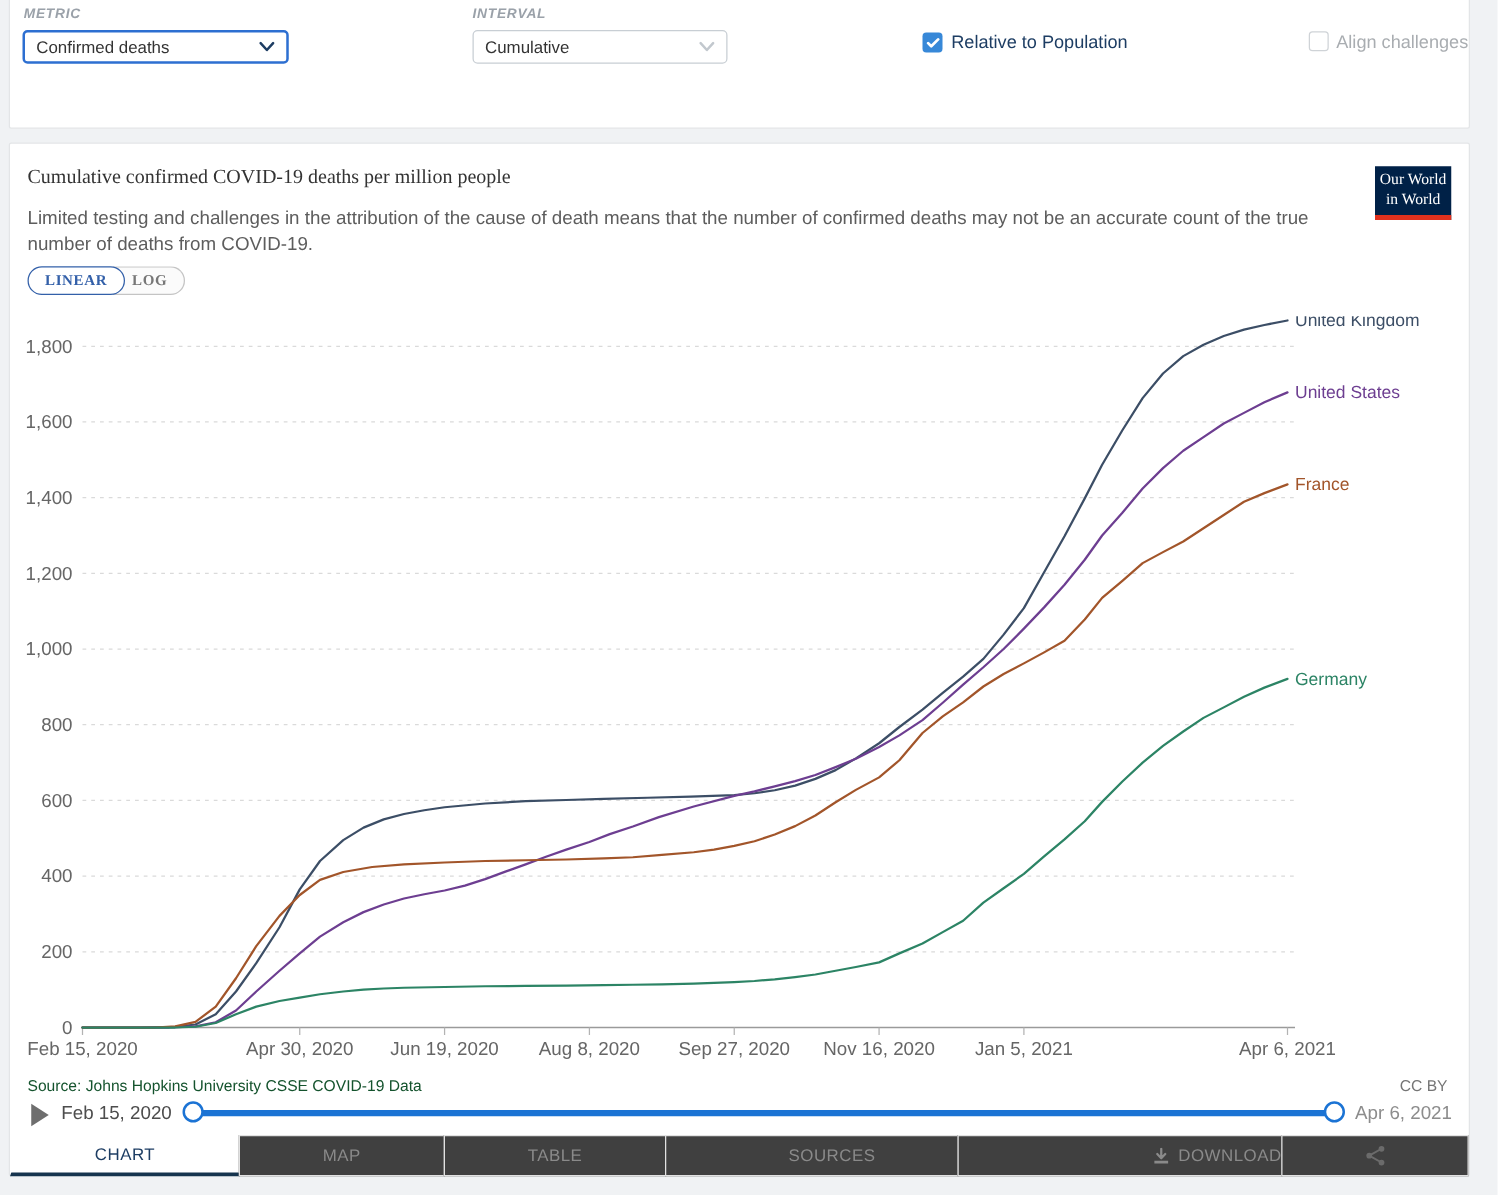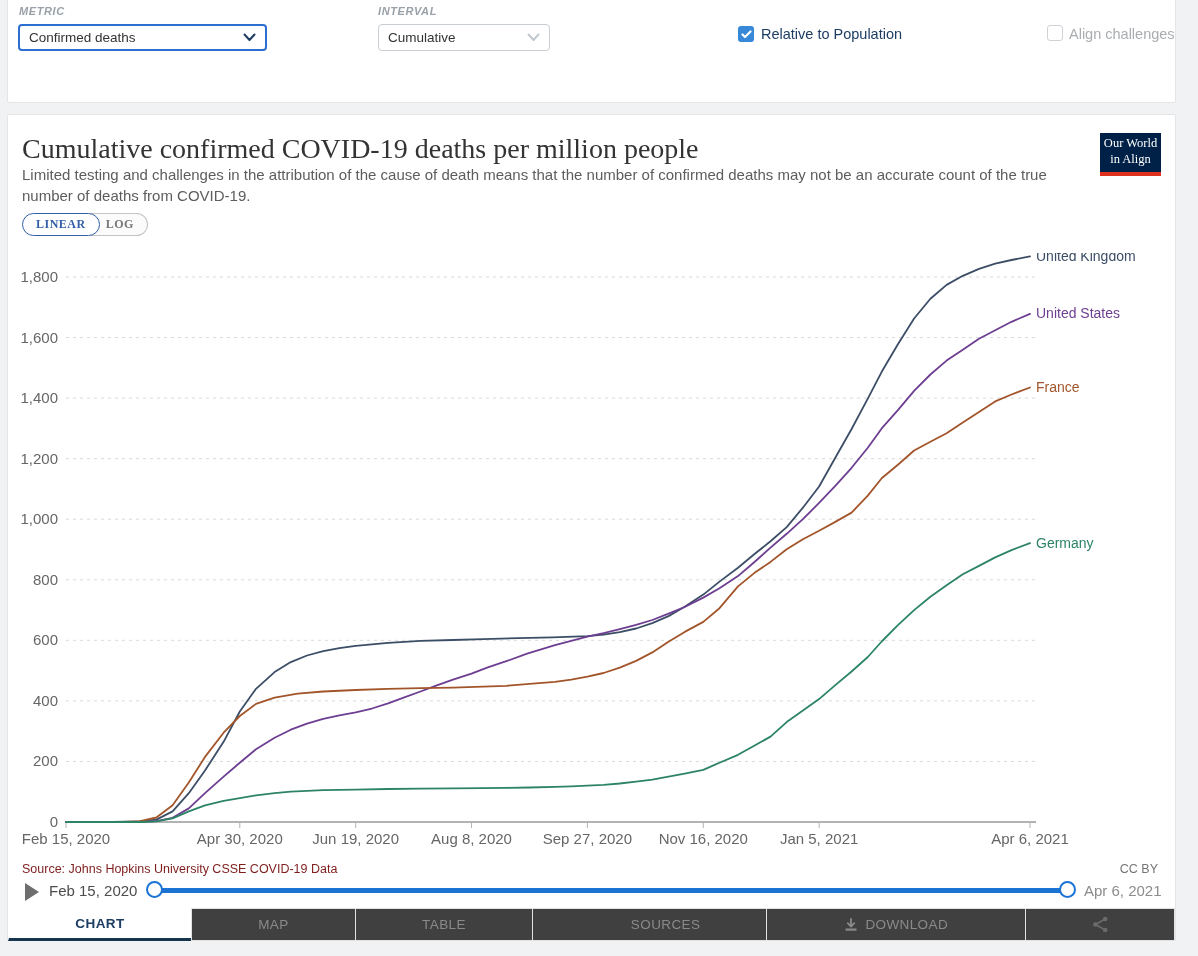--- a/index.html
+++ b/index.html
@@ -33,21 +33,21 @@
     display:flex; align-items:center; justify-content:center;
   }
   .checkbox.checked { background:#3788d8; }
   .checkbox.empty   { background:#fff; border:1px solid #cfd3d7; }
   .cb-label { position:absolute; font-size:14.5px; }
   .cb-label.dark { color:#1d3d63; }
   .cb-label.gray { color:#a9adb1; }
 
   .owid-title {
     position:absolute; left:14px; top:18px;
-    font-family:"Liberation Serif", serif; font-size:28px; color:#333;
+    font-family:"Liberation Serif", serif; font-size:16px; color:#333;
   }
   .owid-subtitle {
     position:absolute; left:14px; top:50px; width:1070px;
     font-size:15px; line-height:1.38; color:#5d5d5d;
   }
   #owid-logo {
     position:absolute; left:1092px; top:18px; width:61px; height:43px;
     background:#002147; color:#fff; text-align:center;
     font-family:Liberation Serif, serif; font-size:12.5px; line-height:1.25;
     padding-top:3px;
@@ -64,21 +64,21 @@
     position:relative; z-index:2;
   }
   .scale-btn.log {
     color:#777; border:1px solid #c4c4c4; border-left:none;
     border-radius:0 15px 15px 0; background:#fbfbfb;
     margin-left:-10px; padding-left:16px; z-index:1;
   }
 
   #chart-svg { position:absolute; left:0; top:138px; }
 
-  .source-line { position:absolute; left:14px; top:747px; font-size:12.5px; color:#7f1d1d; }
+  .source-line { position:absolute; left:14px; top:747px; font-size:12.5px; color:#14532d; }
   .ccby        { position:absolute; right:17px; top:747px; font-size:12.5px; color:#757575; }
 
   .timeline { position:absolute; left:0; top:764px; width:1167px; height:26px; }
   .play-btn {
     position:absolute; left:17px; top:4px; width:0; height:0; cursor:pointer;
     border-left:14px solid #6e6e6e; border-top:9px solid transparent; border-bottom:9px solid transparent;
   }
   .tl-start { position:absolute; left:41px; top:3px; font-size:15px; color:#4d4d4d; }
   .tl-end   { position:absolute; left:1076px; top:3px; font-size:15px; color:#8c8c8c; }
   .tl-track {
@@ -93,37 +93,37 @@
   .tl-handle.end   { left:1051px; }
 
   .tabbar { position:absolute; left:0; top:793px; width:1167px; height:33px; display:flex; }
   .tab {
     height:33px; display:flex; align-items:center; justify-content:center; gap:7px;
     background:#404040; border:1px solid #e2e2e2; margin-left:-1px;
     font-size:13.5px; letter-spacing:.4px; color:#8a8a8a; cursor:pointer;
   }
   .tab.active {
     background:#fff; border-color:#fff; border-bottom:3px solid #16344e;
-    color:#1d3d63; font-weight:bold; margin-left:0;
+    color:#1d3d63; font-weight:normal; margin-left:0;
   }
 </style>
 </head>
 <body>
 
 <div class="card" id="controls-card">
   <div class="ctl-label" style="left:11px; top:10px;">METRIC</div>
-  <div class="dropdown active" style="left:10px; top:29px; width:249px;">
+  <div class="dropdown active" style="left:10px; top:29px; width:213px;">
     <span>Confirmed deaths</span>
     <svg width="13" height="9" viewBox="0 0 13 9">
       <polyline points="1.5,1.5 6.5,7 11.5,1.5" fill="none" stroke="#1d3d63" stroke-width="2" stroke-linecap="round" stroke-linejoin="round"></polyline>
     </svg>
   </div>
 
   <div class="ctl-label" style="left:370px; top:10px;">INTERVAL</div>
-  <div class="dropdown muted" style="left:370px; top:29px; width:172px;">
+  <div class="dropdown muted" style="left:370px; top:29px; width:204px;">
     <span>Cumulative</span>
     <svg width="13" height="9" viewBox="0 0 13 9">
       <polyline points="1.5,1.5 6.5,7 11.5,1.5" fill="none" stroke="#c2c8ce" stroke-width="2" stroke-linecap="round" stroke-linejoin="round"></polyline>
     </svg>
   </div>
 
   <div class="checkbox checked" style="left:730px; top:31px;">
     <svg width="11" height="9" viewBox="0 0 11 9">
       <polyline points="1.5,4.5 4,7 9.5,1.5" fill="none" stroke="#fff" stroke-width="2.2" stroke-linecap="round" stroke-linejoin="round"></polyline>
     </svg>
@@ -133,21 +133,21 @@
   <div class="checkbox empty" style="left:1039px; top:30px;"></div>
   <div class="cb-label gray" style="left:1061px; top:31px;">Align challenges</div>
 </div>
 
 <div class="card" id="chart-card">
   <div class="owid-title">Cumulative confirmed COVID-19 deaths per million people</div>
   <div class="owid-subtitle">Limited testing and challenges in the attribution of the cause of death means that the number of confirmed deaths may not be an accurate count of the true number of deaths from COVID-19.</div>
 
   <div id="owid-logo">
     <div>Our World</div>
-    <div>in Align</div>
+    <div>in World</div>
     <div class="red-bar"></div>
   </div>
 
   <div class="scale-toggle">
     <div class="scale-btn linear">LINEAR</div>
     <div class="scale-btn log">LOG</div>
   </div>
 
   <svg id="chart-svg" width="1167" height="600">
       <line x1="58" y1="569" x2="1028" y2="569" stroke="#9a9a9a" stroke-width="1.3"></line>
@@ -214,21 +214,21 @@
     </div>
     <div class="tab" style="width:173px;">
       <span>MAP</span>
     </div>
     <div class="tab" style="width:187px;">
       <span>TABLE</span>
     </div>
     <div class="tab" style="width:245px;padding-left:32px;">
       <span>SOURCES</span>
     </div>
-    <div class="tab" style="width:273px;">
+    <div class="tab" style="width:273px;justify-content:flex-end;">
       <svg width="14" height="14" viewBox="0 0 14 14">
         <path d="M7 1 v7 M3.8 5.2 L7 8.6 L10.2 5.2" fill="none" stroke="#8a8a8a" stroke-width="1.8" stroke-linecap="round" stroke-linejoin="round"></path>
         <path d="M1.5 10.5 h11 v2.2 h-11 z" fill="#8a8a8a"></path>
       </svg>
       <span>DOWNLOAD</span>
     </div>
     <div class="tab" style="width:157px;">
       <svg width="17" height="17" viewBox="0 0 17 17">
         <circle cx="13.2" cy="3" r="2.3" fill="#6b6b6b"></circle>
         <circle cx="3.4" cy="8.5" r="2.3" fill="#6b6b6b"></circle>

